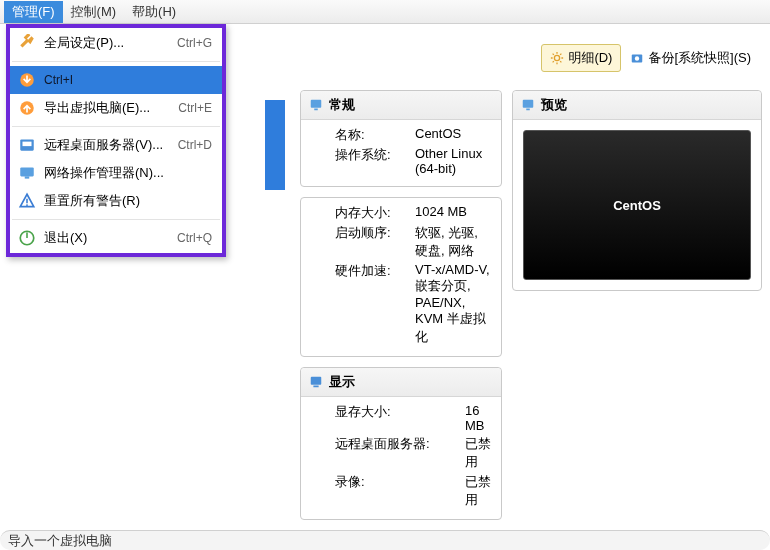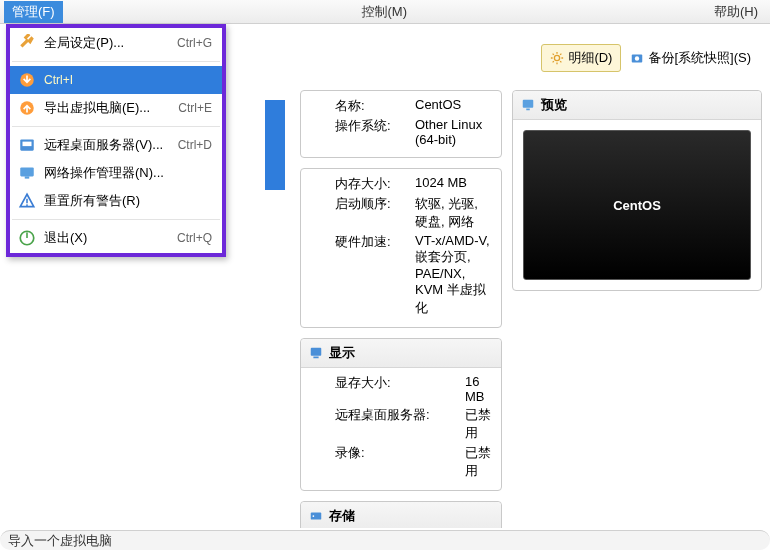--- a/index.html
+++ b/index.html
@@ -1,29 +1,29 @@
 <!DOCTYPE html>
 <html><head>
 <meta charset="utf-8">
 <style>
 * { box-sizing: border-box; margin: 0; padding: 0; font-family: "Microsoft YaHei", "SimSun", Arial, sans-serif; font-size: 13px; }
 body { background: #fff; width: 770px; height: 550px; overflow: hidden; position: relative; }
 
-.menubar { height: 24px; background: linear-gradient(#fafafa,#ececec); border-bottom: 1px solid #d0d0d0; display: flex; align-items: center; padding: 0 4px; justify-content: space-between; }
+.menubar { height: 24px; background: linear-gradient(#fafafa,#ececec); border-bottom: 1px solid #d0d0d0; display: flex; align-items: center; padding: 0 4px; }
 .menubar-item { padding: 2px 8px; color: #333; cursor: default; }
 .menubar-item.active { background: #3b8bdd; color: #fff; }
 
 .dropdown { position: absolute; left: 6px; top: 24px; width: 220px; background: #fff; border: 4px solid #6d28d9; box-shadow: 2px 3px 6px rgba(0,0,0,.25); z-index: 100; padding: 1px 0; }
 .dd-row { display: flex; align-items: center; height: 28px; padding: 0 10px 0 8px; cursor: default; }
 .dd-row.highlight { background: #2f7ddc; color: #fff; }
 .dd-sep { height: 1px; background: #e3e3e3; margin: 4px 2px; }
 .dd-icon { width: 18px; height: 18px; margin-right: 8px; flex-shrink: 0; display: flex; align-items: center; justify-content: center; }
 .dd-label { flex: 1; }
 .dd-shortcut { color: #666; font-size: 12px; }
-.dd-row.highlight .dd-shortcut { color: #fef9c3; }
+.dd-row.highlight .dd-shortcut { color: #0f172a; }
 
 .toolbar-area { position: absolute; right: 10px; top: 44px; display: flex; align-items: center; }
 .tool-btn { border: 1px solid #d6c46a; background: #fdf6d8; border-radius: 3px; padding: 4px 8px; display: flex; align-items: center; gap: 4px; cursor: default; }
 .tool-btn.plain { border: 1px solid transparent; background: transparent; }
 
 .left-sel { position: absolute; left: 265px; top: 100px; width: 20px; height: 90px; background: #2f7ddc; }
 
 .detail-pane { position: absolute; left: 300px; top: 90px; right: 8px; bottom: 22px; overflow: hidden; }
 .detail-cols { display: flex; gap: 10px; height: 100%; }
 .col-left { flex: 1; }
@@ -143,20 +143,27 @@
     <span>备份[系统快照](S)</span>
   </div>
 </div>
 
 <div class="left-sel"></div>
 
 <div class="detail-pane">
   <div class="detail-cols">
     <div class="col-left">
       <div class="section">
+        <div class="section-head">
+          <svg class="sec-icon" viewBox="0 0 16 16">
+              <rect x="2" y="2" width="12" height="9" rx="1" fill="#5aa0e0"></rect>
+              <rect x="6" y="12" width="4" height="2" fill="#5aa0e0"></rect>
+            </svg>
+          <span>常规</span>
+        </div>
         <div class="section-body">
           <div class="kv">
               <span class="k">名称:</span>
               <span class="v">CentOS</span>
             </div>
           <div class="kv">
               <span class="k">操作系统:</span>
               <span class="v">Other Linux (64-bit)</span>
             </div>
         </div>

